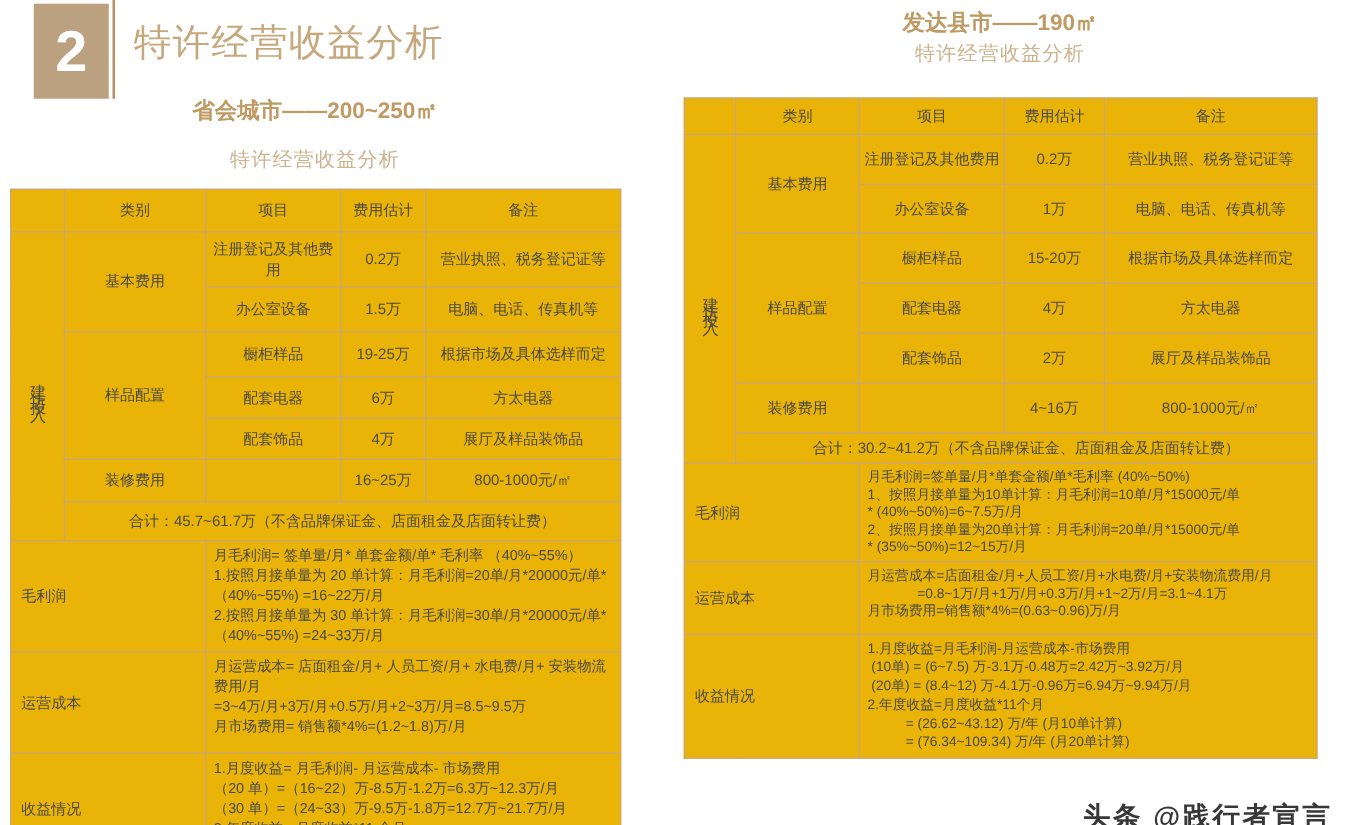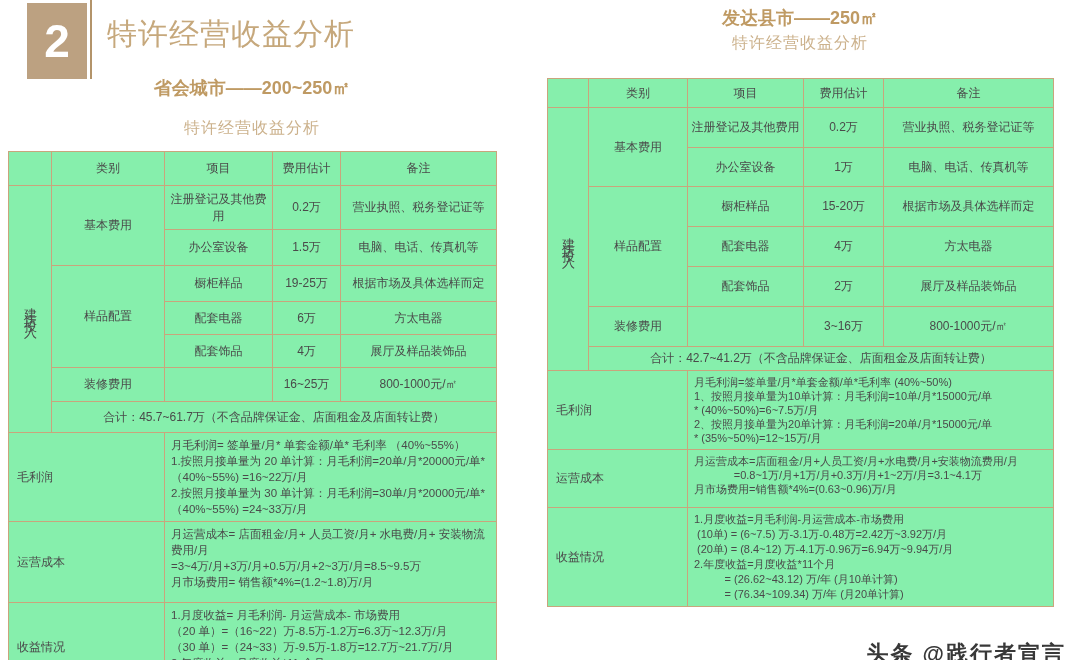--- a/index.html
+++ b/index.html
@@ -26,21 +26,21 @@
 
   
   .panel-head{font-size:18px;font-weight:bold;color:#bf9a63;text-align:center;}
   .panel-sub{font-size:16px;color:#ccb28d;text-align:center;letter-spacing:1px;}
   .lp-head{left:8px;top:76px;width:488px;}
   .lp-sub{left:8px;top:118px;width:488px;}
   .rp-head{left:547px;top:6px;width:506px;}
   .rp-sub{left:547px;top:33px;width:506px;}
 
   
-  table{border-collapse:collapse;table-layout:fixed;background:#86efac;}
+  table{border-collapse:collapse;table-layout:fixed;background:#eab308;}
   td{
     border:1px solid #c9a57c;
     text-align:center;vertical-align:middle;
     font-size:12px;color:#4a4a4a;
     padding:2px 3px;overflow:hidden;
   }
   .left-table{left:8px;top:151px;width:488px;}
   .right-table{left:547px;top:78px;width:506px;}
   .vert{
     writing-mode:vertical-lr;letter-spacing:6px;
@@ -144,21 +144,21 @@
     <td colspan="2" class="lbl">收益情况</td>
     <td colspan="3" class="txt">1.月度收益= 月毛利润- 月运营成本- 市场费用
 （20 单）=（16~22）万-8.5万-1.2万=6.3万~12.3万/月
 （30 单）=（24~33）万-9.5万-1.8万=12.7万~21.7万/月
 2.年度收益= 月度收益*11 个月
 ＝（69.3~135.3）万/年（月 20 单计算）</td>
   </tr>
 </tbody>
   </table>
 
-<div class="abs panel-head rp-head">发达县市——250㎡</div>
+<div class="abs panel-head rp-head">发达县市——190㎡</div>
 <div class="abs panel-sub rp-sub">特许经营收益分析</div>
 
 <table class="abs right-table">
   <colgroup>
       <col style="width:41px">
       <col style="width:99px">
       <col style="width:116px">
       <col style="width:80px">
       <col style="width:170px">
     </colgroup>
@@ -194,25 +194,25 @@
     <td>方太电器</td>
   </tr>
   <tr style="height:40px">
     <td>配套饰品</td>
     <td>2万</td>
     <td>展厅及样品装饰品</td>
   </tr>
   <tr style="height:40px">
     <td>装修费用</td>
     <td></td>
-    <td>3~16万</td>
+    <td>4~16万</td>
     <td>800-1000元/㎡</td>
   </tr>
   <tr style="height:24px">
-    <td colspan="4">合计：42.7~41.2万（不含品牌保证金、店面租金及店面转让费）</td>
+    <td colspan="4">合计：30.2~41.2万（不含品牌保证金、店面租金及店面转让费）</td>
   </tr>
   <tr style="height:70px">
     <td colspan="2" class="lbl">毛利润</td>
     <td colspan="3" class="txt">月毛利润=签单量/月*单套金额/单*毛利率 (40%~50%)
 1、按照月接单量为10单计算：月毛利润=10单/月*15000元/单
 * (40%~50%)=6~7.5万/月
 2、按照月接单量为20单计算：月毛利润=20单/月*15000元/单
 * (35%~50%)=12~15万/月</td>
   </tr>
   <tr style="height:58px">

